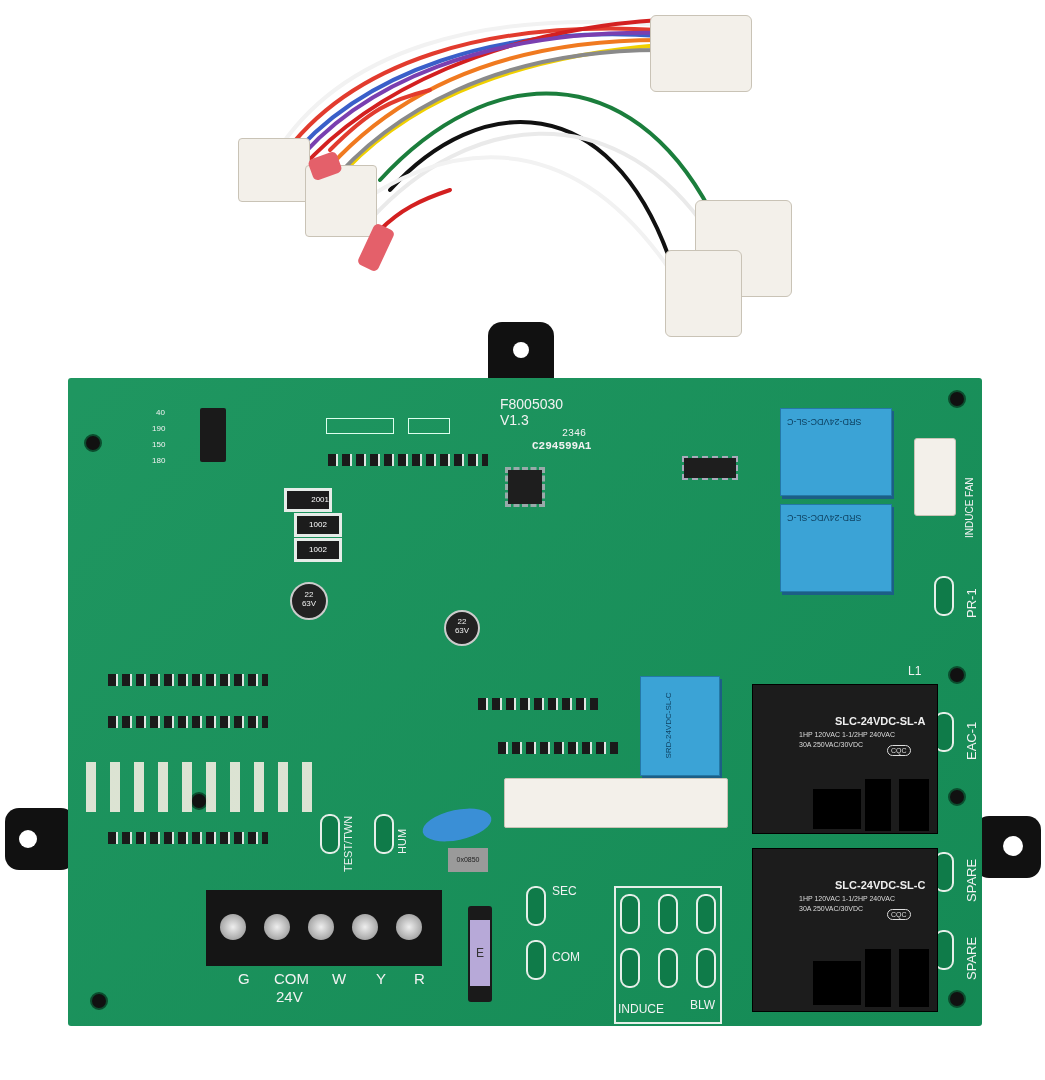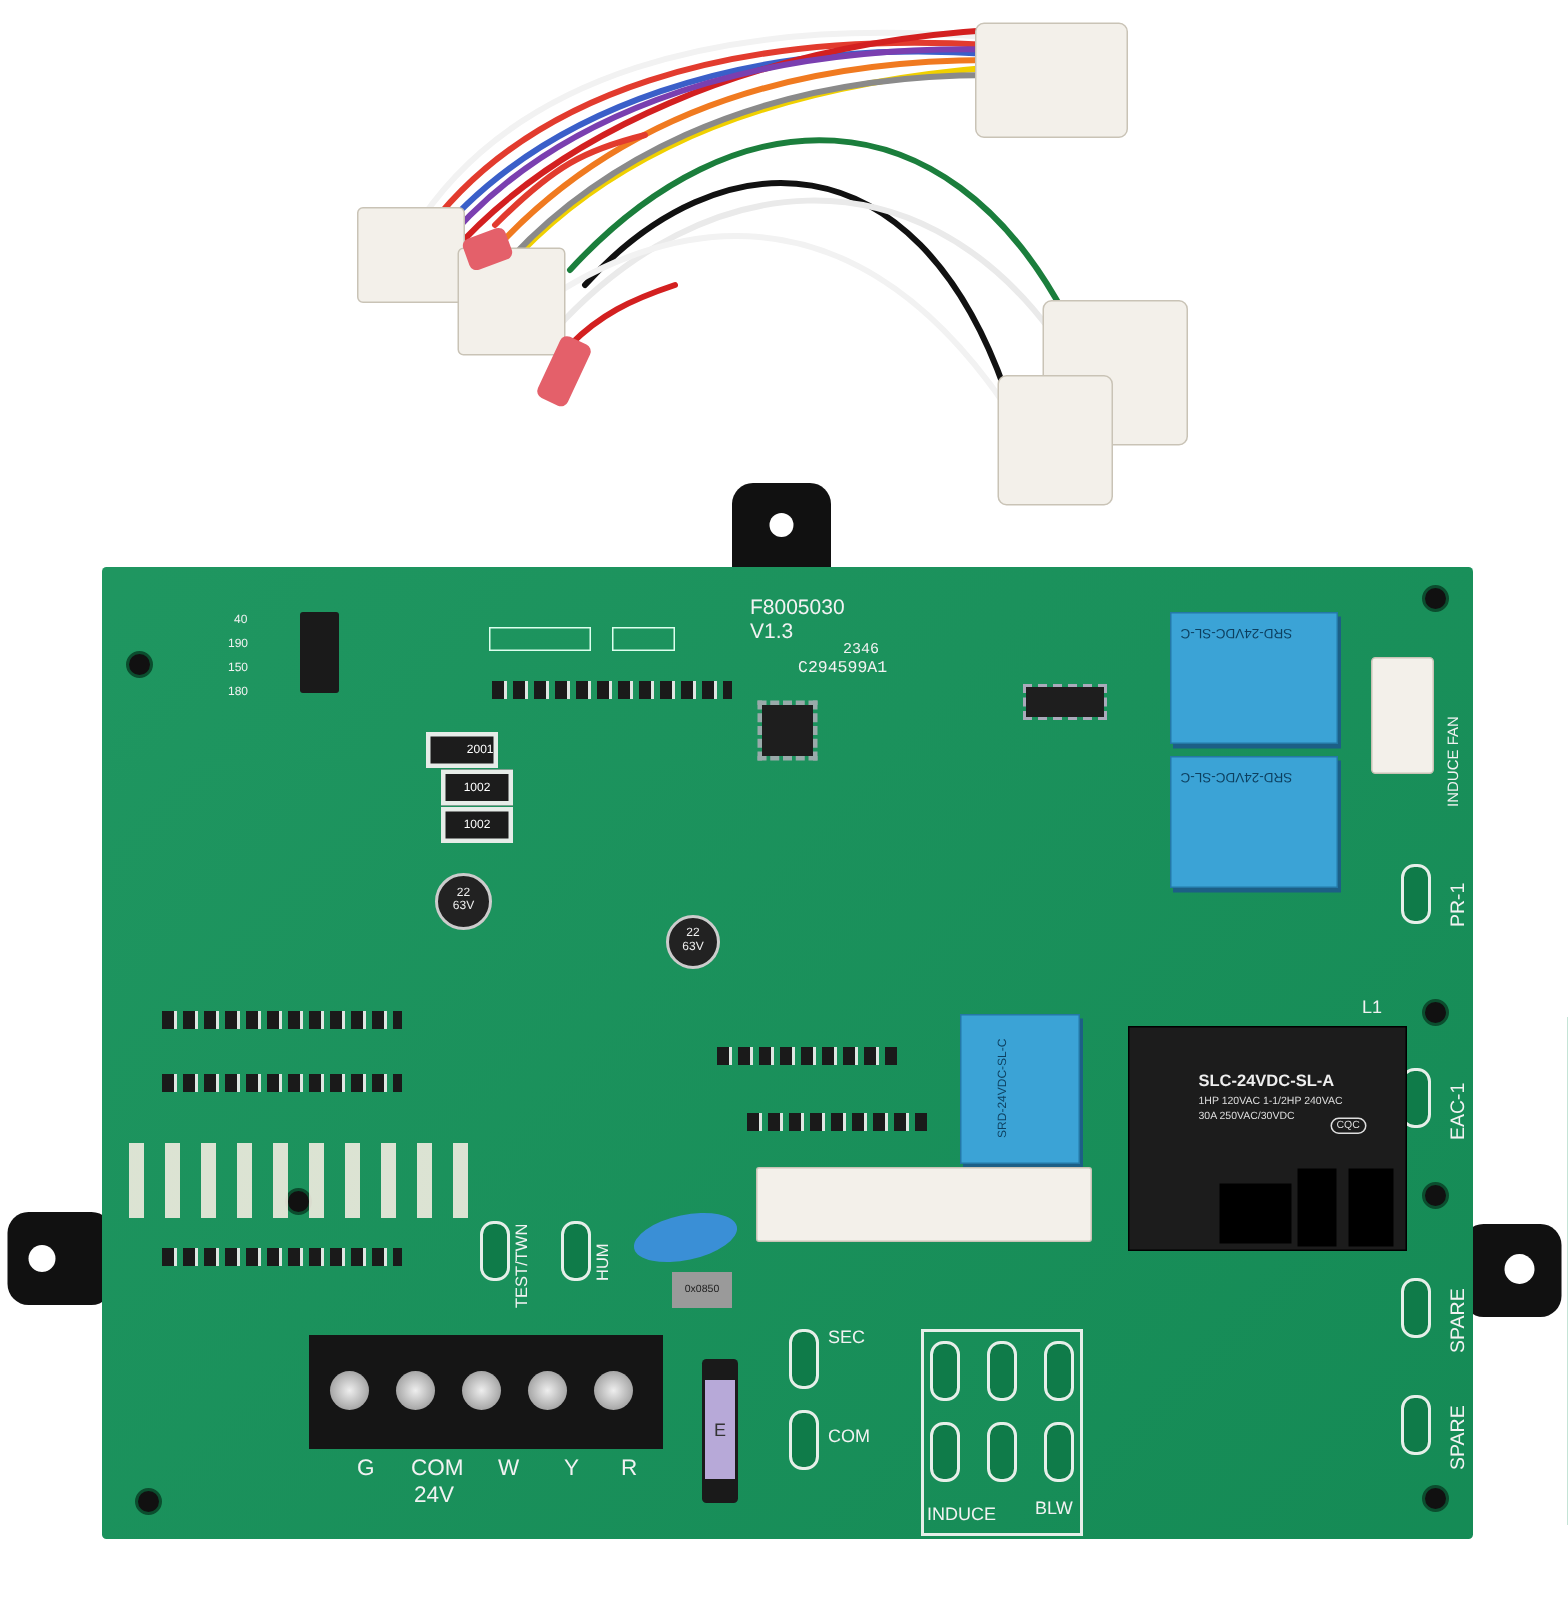--- a/index.html
+++ b/index.html
@@ -6,21 +6,21 @@
   body{width:1045px;height:1080px;position:relative;overflow:hidden;font-family:"Liberation Sans",sans-serif;}
   .abs{position:absolute;}
   .board{left:68px;top:378px;width:914px;height:648px;background:#16925a;border-radius:3px;
     background-image:linear-gradient(135deg,rgba(255,255,255,0.04) 0,rgba(0,0,0,0.05) 100%);}
   .tab{background:#111;border-radius:14px;}
   .hole{background:#fff;border-radius:50%;}
   .screw{width:14px;height:14px;background:#111;border-radius:50%;border:2px solid #0b4d2e;}
   .silk{color:#f2f2f2;font-weight:bold;white-space:nowrap;}
   .relay-blue{background:#3ba3d6;border:1px solid #2478a6;box-shadow:2px 3px 0 #1c5f86;}
   .relay-black{background:#1c1c1c;border:1px solid #000;}
-  .relay-black .t1{font-size:11px;color:#eee;font-weight:bold;}
+  .relay-black .t1{font-size:11px;color:#eee;font-weight:bold;margin-left:36px;}
   .relay-black .t2{font-size:7px;color:#ddd;}
   .jumper{width:16px;height:36px;border:2px solid #e6efe9;border-radius:9px;background:#0f7b49;}
   .terminal{background:#151515;}
   .screwhead{width:26px;height:26px;border-radius:50%;background:radial-gradient(circle,#eee,#888);}
   .connector-white{background:#f3f0ea;border:1px solid #c9c3b6;}
   .wire{fill:none;stroke-width:4;stroke-linecap:round;}
 </style>
 </head>
 <body>
 
@@ -64,21 +64,21 @@
   <div class="abs screw" style="left:880px;top:12px;"></div>
   <div class="abs screw" style="left:880px;top:288px;"></div>
   <div class="abs screw" style="left:880px;top:410px;"></div>
   <div class="abs screw" style="left:880px;top:612px;"></div>
   <div class="abs screw" style="left:22px;top:614px;"></div>
   <div class="abs screw" style="left:122px;top:414px;"></div>
 
   <div class="abs silk" style="left:432px;top:18px;font-size:14px;font-weight:normal;">F8005030</div>
   <div class="abs silk" style="left:432px;top:34px;font-size:14px;font-weight:normal;">V1.3</div>
   <div class="abs silk" style="left:494px;top:50px;font-size:10px;font-weight:normal;font-family:'Liberation Mono',monospace;">2346</div>
-  <div class="abs silk" style="left:464px;top:62px;font-size:11px;font-weight:normal;font-family:'Liberation Mono',monospace;">C294599A1</div>
+  <div class="abs silk" style="left:464px;top:62px;font-size:11px;font-weight:bold;font-family:'Liberation Mono',monospace;">C294599A1</div>
 
   <div class="abs silk" style="left:88px;top:30px;font-size:8px;font-weight:normal;">40</div>
   <div class="abs silk" style="left:84px;top:46px;font-size:8px;font-weight:normal;">190</div>
   <div class="abs silk" style="left:84px;top:62px;font-size:8px;font-weight:normal;">150</div>
   <div class="abs silk" style="left:84px;top:78px;font-size:8px;font-weight:normal;">180</div>
   <div class="abs" style="left:132px;top:30px;width:26px;height:54px;background:#1a1a1a;border-radius:2px;"></div>
 
   <div class="abs" style="left:258px;top:40px;width:66px;height:14px;border:1px solid #dfe;"></div>
   <div class="abs" style="left:340px;top:40px;width:40px;height:14px;border:1px solid #dfe;"></div>
 
@@ -124,20 +124,29 @@
 
   <div class="abs relay-black" style="left:684px;top:306px;width:184px;height:148px;">
     <div class="abs t1" style="left:46px;top:30px;">SLC-24VDC-SL-A</div>
     <div class="abs t2" style="left:46px;top:46px;">1HP 120VAC 1-1/2HP 240VAC</div>
     <div class="abs t2" style="left:46px;top:56px;">30A 250VAC/30VDC</div>
     <div class="abs" style="left:134px;top:60px;font-size:7px;color:#ddd;border:1px solid #ddd;border-radius:8px;padding:1px 3px;">CQC</div>
     <div class="abs" style="left:60px;top:104px;width:48px;height:40px;background:#000;"></div>
     <div class="abs" style="left:112px;top:94px;width:26px;height:52px;background:#000;"></div>
     <div class="abs" style="left:146px;top:94px;width:30px;height:52px;background:#000;"></div>
   </div>
+  <div class="abs relay-black" style="left:684px;top:470px;width:184px;height:162px;">
+    <div class="abs t1" style="left:46px;top:30px;">SLC-24VDC-SL-C</div>
+    <div class="abs t2" style="left:46px;top:46px;">1HP 120VAC 1-1/2HP 240VAC</div>
+    <div class="abs t2" style="left:46px;top:56px;">30A 250VAC/30VDC</div>
+    <div class="abs" style="left:134px;top:60px;font-size:7px;color:#ddd;border:1px solid #ddd;border-radius:8px;padding:1px 3px;">CQC</div>
+    <div class="abs" style="left:60px;top:112px;width:48px;height:44px;background:#000;"></div>
+    <div class="abs" style="left:112px;top:100px;width:26px;height:58px;background:#000;"></div>
+    <div class="abs" style="left:146px;top:100px;width:30px;height:58px;background:#000;"></div>
+  </div>
 
   <div class="abs connector-white" style="left:436px;top:400px;width:222px;height:48px;border-radius:2px;"></div>
 
   <div class="abs jumper" style="left:252px;top:436px;"></div>
   <div class="abs silk" style="left:274px;top:494px;font-size:11px;transform:rotate(-90deg);transform-origin:left top;font-weight:normal;">TEST/TWN</div>
   <div class="abs jumper" style="left:306px;top:436px;"></div>
   <div class="abs silk" style="left:328px;top:476px;font-size:11px;transform:rotate(-90deg);transform-origin:left top;font-weight:normal;">HUM</div>
 
   <div class="abs" style="left:354px;top:432px;width:70px;height:30px;border-radius:50%;background:#3a8fd6;transform:rotate(-12deg);"></div>
 

